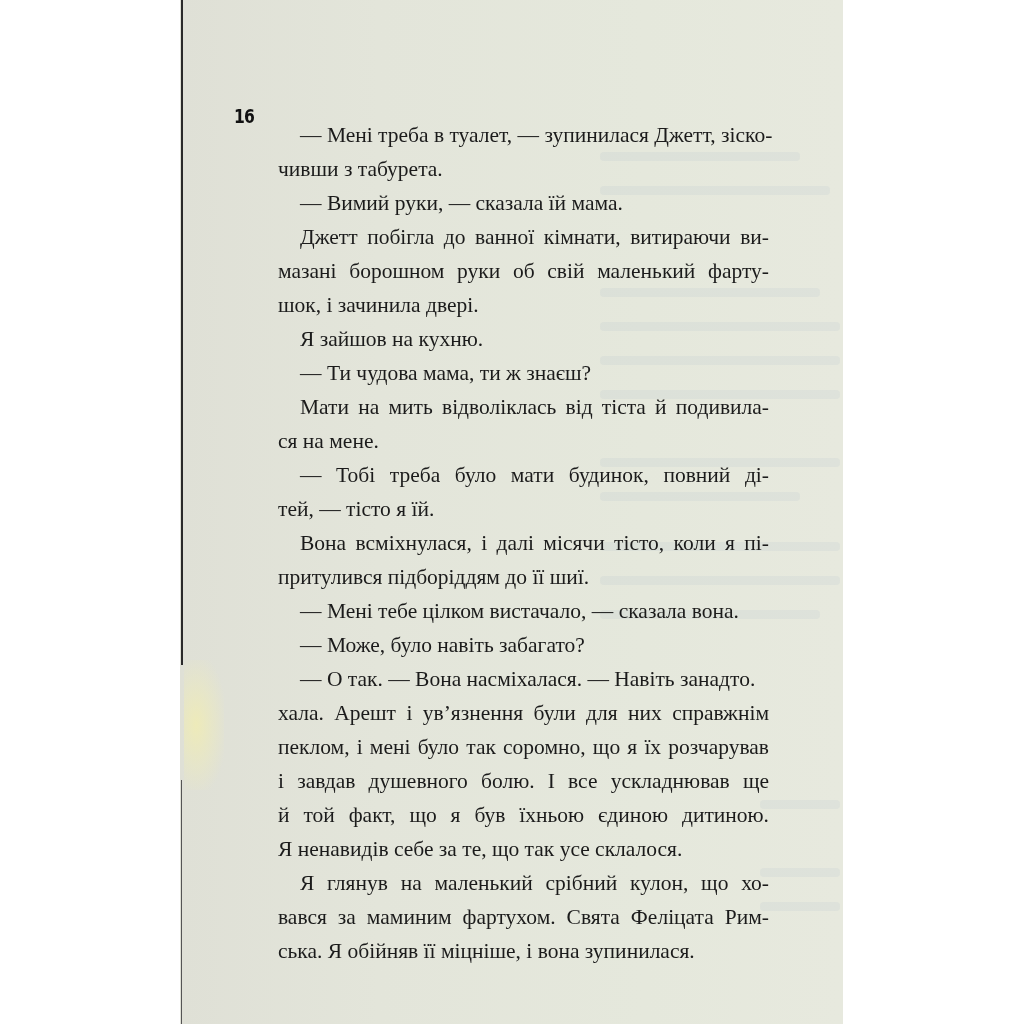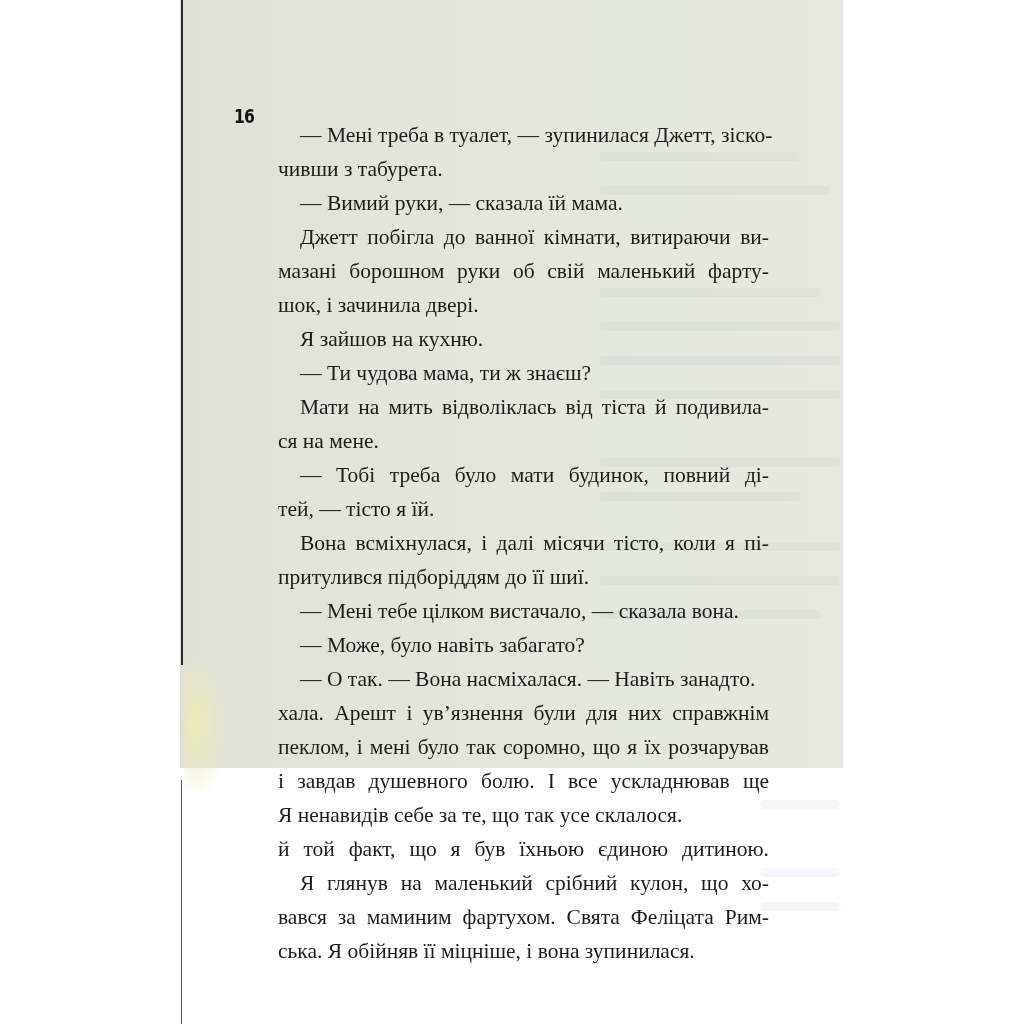--- a/index.html
+++ b/index.html
@@ -8,21 +8,21 @@
       width: 1024px;
       height: 1024px;
       background: #ffffff;
       overflow: hidden;
     }
     .page {
       position: absolute;
       left: 180px;
       top: 0;
       width: 663px;
-      height: 768px;
+      height: 1024px;
       background: linear-gradient(90deg, #dfe0d6 0%, #e3e5da 30%, #e5e8dc 70%, #e7e9de 100%);
     }
     .spine-line {
       position: absolute;
       left: 1px;
       top: 0;
       width: 2px;
       height: 665px;
       background: #2a2a2a;
     }
@@ -127,19 +127,19 @@
       <span class="line indent">— Тобі треба було мати будинок, повний ді-</span>
       <span class="line last">тей, — тісто я їй.</span>
       <span class="line indent">Вона всміхнулася, і далі місячи тісто, коли я пі-</span>
       <span class="line last">притулився підборіддям до її шиї.</span>
       <span class="line indent last">— Мені тебе цілком вистачало, — сказала вона.</span>
       <span class="line indent last">— Може, було навіть забагато?</span>
       <span class="line indent last">— О так. — Вона насміхалася. — Навіть занадто.</span>
       <span class="line">хала. Арешт і ув’язнення були для них справжнім</span>
       <span class="line">пеклом, і мені було так соромно, що я їх розчарував</span>
       <span class="line">і завдав душевного болю. І все ускладнював ще</span>
+      <span class="line">й той факт, що я був їхньою єдиною дитиною.</span>
       <span class="line last">Я ненавидів себе за те, що так усе склалося.</span>
-      <span class="line">й той факт, що я був їхньою єдиною дитиною.</span>
       <span class="line indent">Я глянув на маленький срібний кулон, що хо-</span>
       <span class="line">вався за маминим фартухом. Свята Феліцата Рим-</span>
       <span class="line last">ська. Я обійняв її міцніше, і вона зупинилася.</span>
     </div>
 </div>
 
 </body></html>

